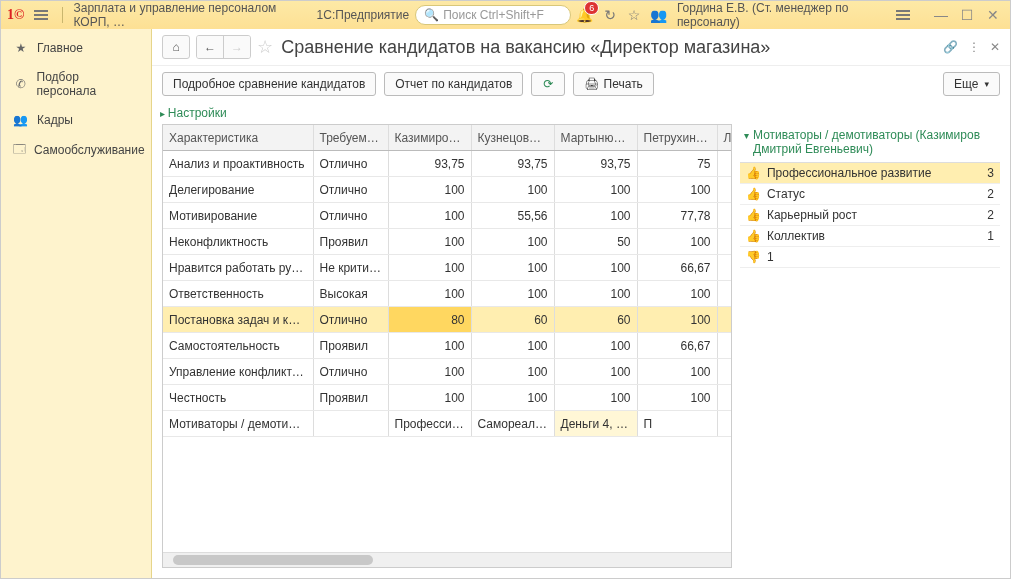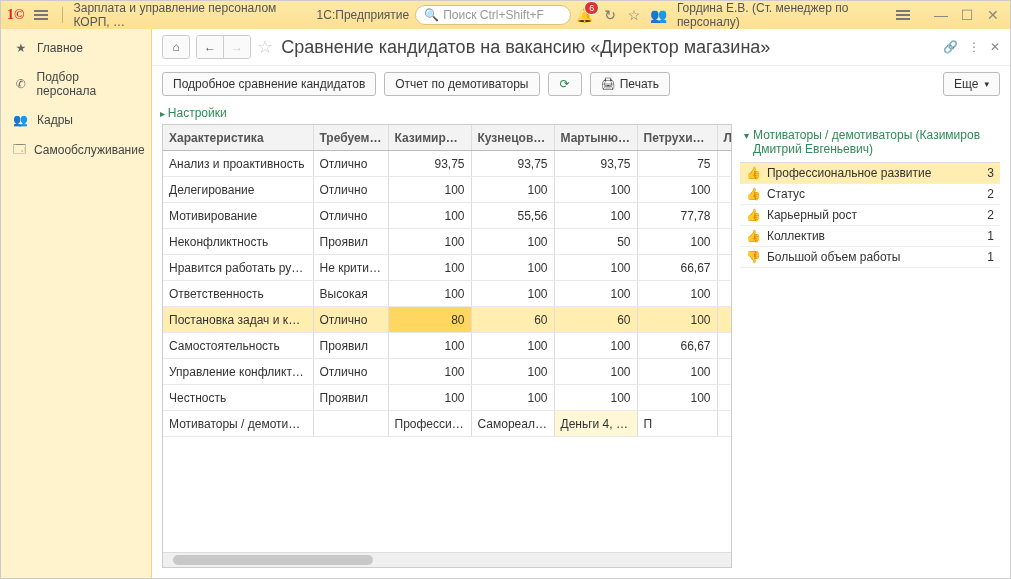--- a/index.html
+++ b/index.html
@@ -30,21 +30,21 @@
 .btn{border:1px solid #bbb;background:#fafafa;border-radius:3px;padding:4px 10px;cursor:pointer;color:#333;display:flex;align-items:center;gap:4px}
 .btn-icon{width:24px;padding:4px;justify-content:center}
 .spacer{flex:1}
 .settings-link{padding:4px 8px;color:#2e8b57;cursor:pointer}
 .settings-link::before{content:"▸ ";font-size:10px}
 .content{flex:1;display:flex;min-height:0;padding:0 10px 10px 10px;gap:8px}
 .table-wrap{flex:1;display:flex;flex-direction:column;border:1px solid #ccc;min-width:0;position:relative}
 .table-scroll{flex:1;overflow:hidden}
 table{border-collapse:collapse;width:100%;font-size:12px;table-layout:fixed}
 th,td{border-right:1px solid #ddd;border-bottom:1px solid #e8e8e8;padding:3px 6px;text-align:left;white-space:nowrap;overflow:hidden;text-overflow:ellipsis;height:19px}
-th{background:#f3f3f3;color:#555;font-weight:bold;border-bottom:1px solid #bbb}
+th{background:#f3f3f3;color:#555;font-weight:normal;border-bottom:1px solid #bbb}
 td.num{text-align:right}
 tr.hl td{background:#ffeeb0}
 td.hl-cell{background:#ffd760!important}
 .scrollbar-h{height:14px;background:#f0f0f0;border-top:1px solid #ddd;position:relative}
 .scrollbar-h .thumb{position:absolute;left:10px;top:2px;height:10px;width:200px;background:#c8c8c8;border-radius:5px}
 .right-panel{width:260px;display:flex;flex-direction:column}
 .panel-header{color:#2e8b57;padding:4px 4px 6px 4px;display:flex;align-items:flex-start;gap:4px}
 .panel-header .arrow{color:#2e8b57;font-size:10px;padding-top:2px}
 .motivator-list{border-top:1px solid #ddd}
 .motivator-row{display:flex;align-items:center;gap:6px;padding:3px 6px;border-bottom:1px solid #eee}
@@ -127,21 +127,21 @@
         <div class="page-title">Сравнение кандидатов на вакансию «Директор магазина»</div>
         <div class="title-actions">
           <span>🔗</span>
           <span>⋮</span>
           <span>✕</span>
         </div>
       </div>
 
       <div class="toolbar2">
         <div class="btn">Подробное сравнение кандидатов</div>
-        <div class="btn">Отчет по демотиваторы</div>
+        <div class="btn">Отчет по кандидатов</div>
         <div class="btn btn-icon" style="color:#2e8b57">⟳</div>
         <div class="btn">
             <span>🖨</span>
             <span>Печать</span>
           </div>
         <div class="spacer"></div>
         <div class="btn">
             <span>Еще</span>
             <span style="font-size:9px;margin-left:2px">▾</span>
           </div>
@@ -305,21 +305,20 @@
                 <span class="motivator-label">Карьерный рост</span>
                 <span class="motivator-count">2</span>
               </div>
               <div class="motivator-row">
                 <span class="thumb-up">👍</span>
                 <span class="motivator-label">Коллектив</span>
                 <span class="motivator-count">1</span>
               </div>
               <div class="motivator-row">
                 <span class="thumb-down">👎</span>
-                <span class="motivator-label">Большой объем работы</span>
                 <span class="motivator-count">1</span>
               </div>
             </div>
         </div>
       </div>
     </div>
   </div>
 </div>
 
 </body></html>

